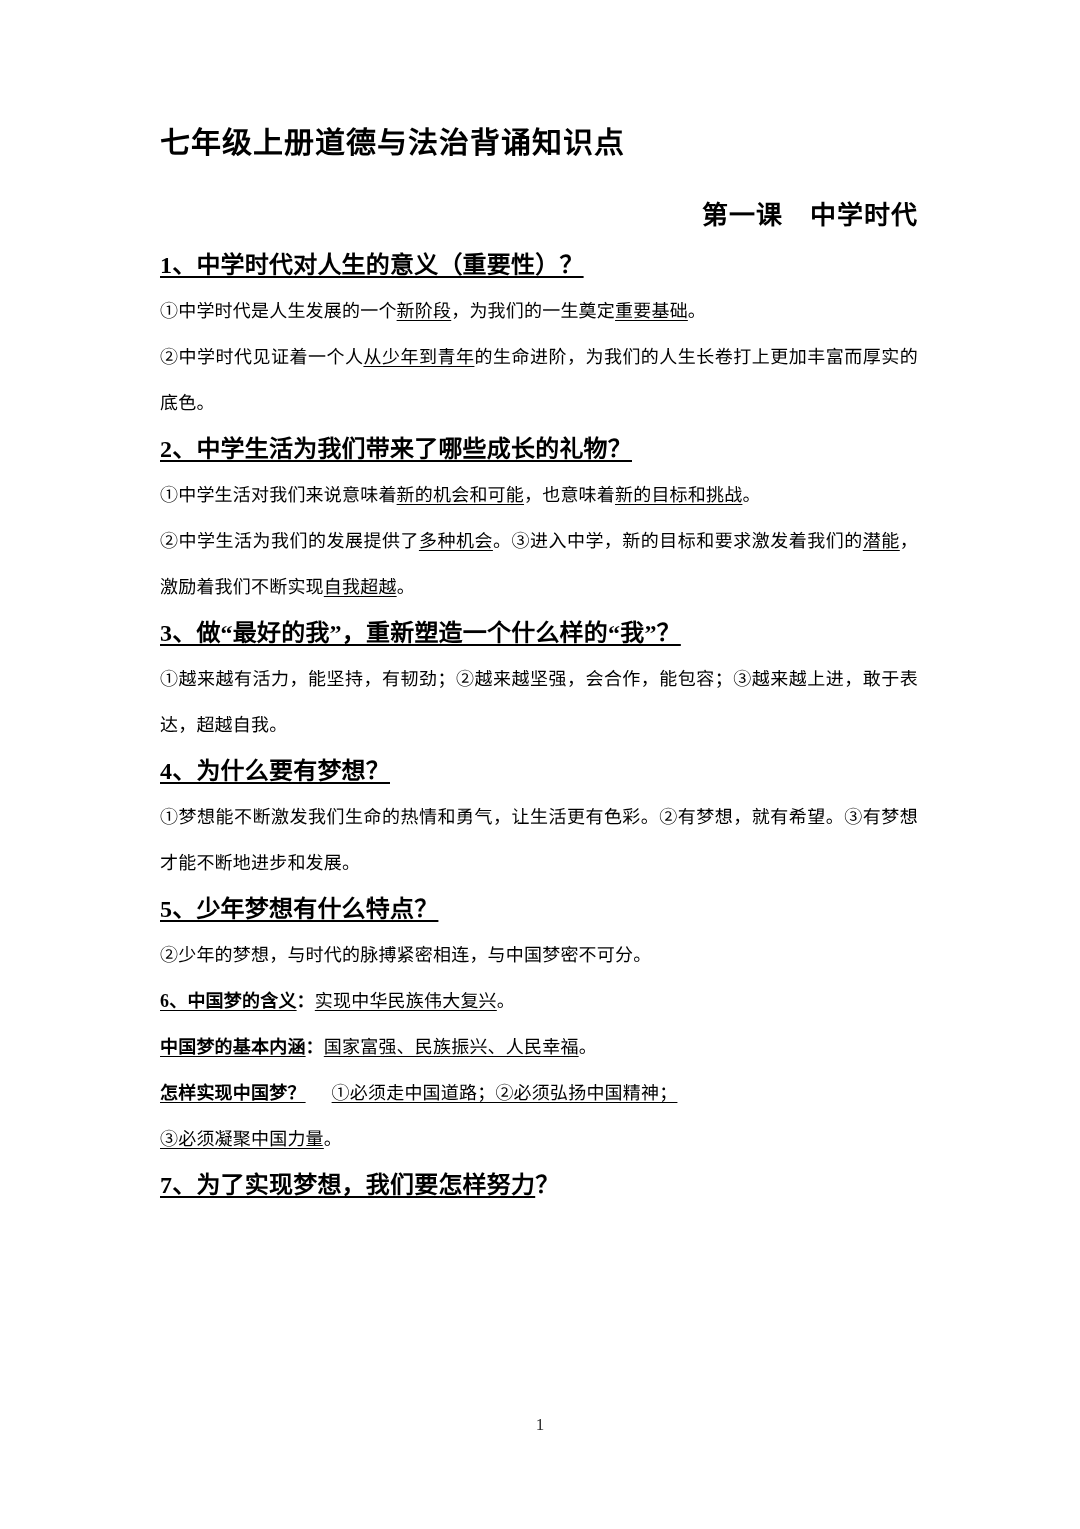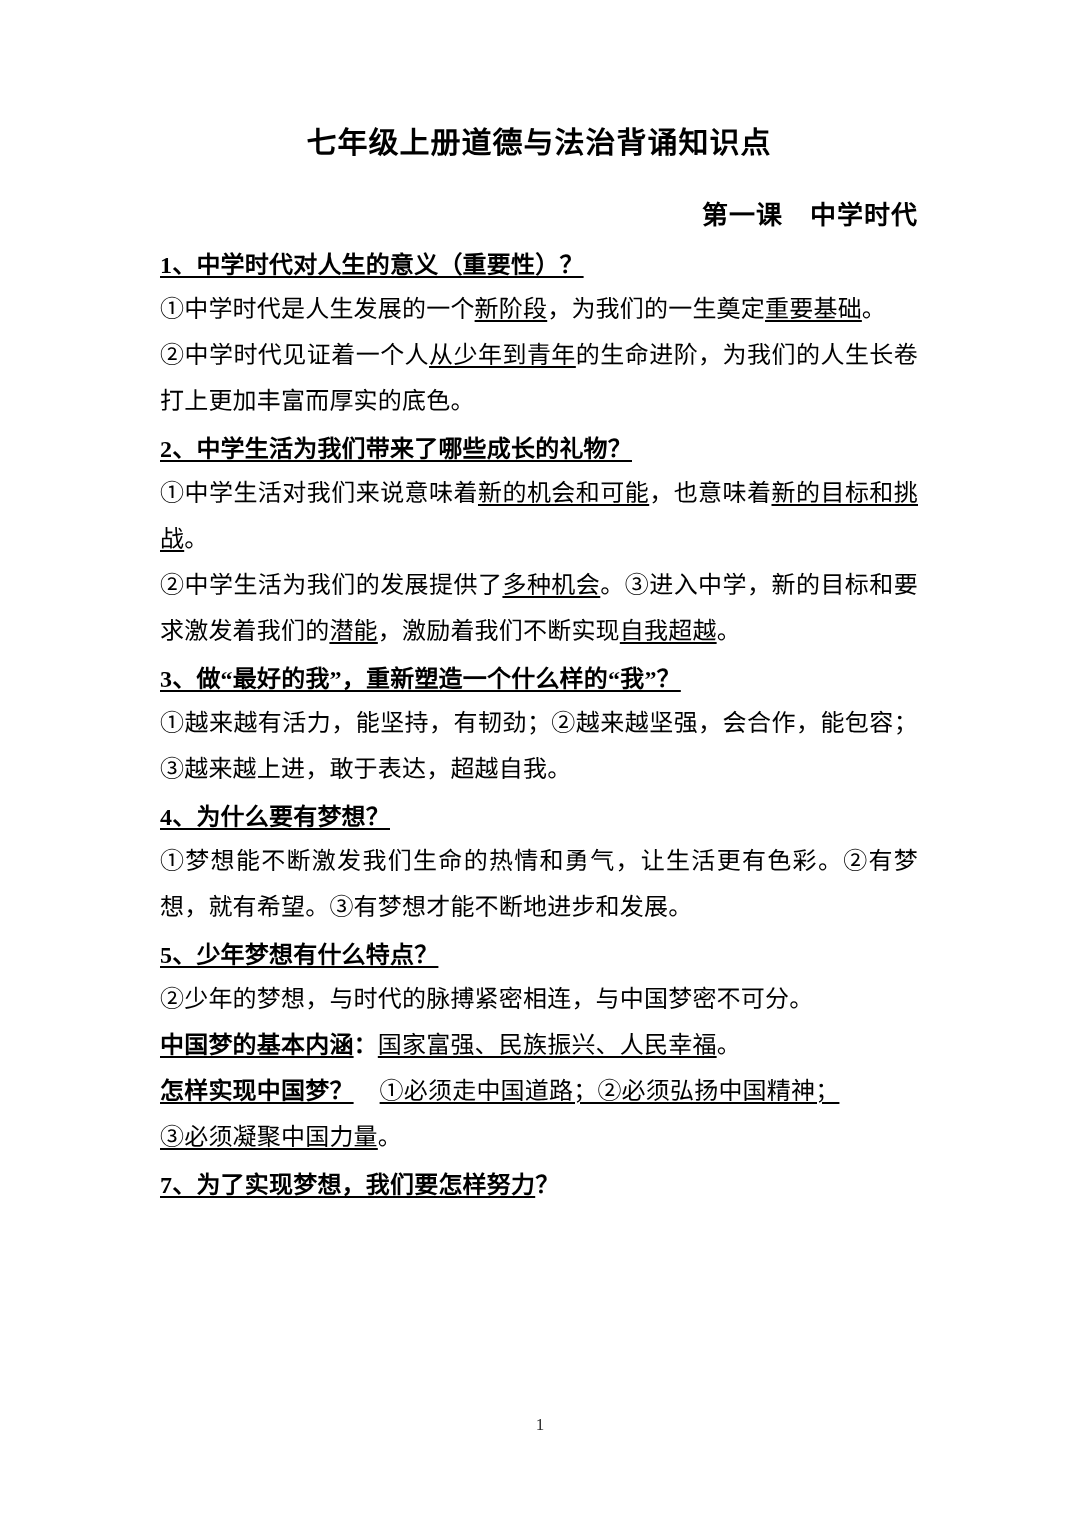--- a/index.html
+++ b/index.html
@@ -21,21 +21,20 @@
   }
   .content {
     position: absolute;
     left: 160px;
     top: 0;
     width: 758px;
   }
 
   
   .doc-title {
-    text-align: center;
     font-size: 30px;
     font-weight: bold;
     letter-spacing: 1px;
     margin: 0;
     padding-top: 124px;
     line-height: 1.25;
     white-space: pre;
   }
   .lesson-title {
     text-align: right;
@@ -61,28 +60,27 @@
     letter-spacing: 0.2px;
   }
   .q-head .u {
     text-decoration: underline;
     text-underline-offset: 3px;
   }
   .q-head .nou {
     text-decoration: none;
   }
   .a-text {
-    font-size: 24px;
+    font-size: 18px;
     font-weight: normal;
     line-height: 46px;
     margin: 0;
     text-align: justify;
     text-justify: inter-ideograph;
     letter-spacing: 0.2px;
-    font-family: Liberation Mono, monospace;
   }
   .a-text .u,
   .inline-head .u {
     text-decoration: underline;
     text-underline-offset: 3px;
   }
   .inline-head {
     font-weight: bold;
   }
   .gap {
@@ -129,20 +127,21 @@
         </div>
         <div class="qa-block">
           <p class="q-head"><span class="u">4、为什么要有梦想？</span></p>
           <p class="a-text"><span class="nou">①梦想能不断激发我们生命的热情和勇气，让生活更有色彩。②有梦想，就有希望。③有梦想才能不断地进步和发展。</span></p>
         </div>
         <div class="qa-block">
           <p class="q-head"><span class="u">5、少年梦想有什么特点？</span></p>
           <p class="a-text"><span class="nou">②少年的梦想，与时代的脉搏紧密相连，与中国梦密不可分。</span></p>
         </div>
         <div class="qa-block">
+          <p class="a-text inline-head" style="font-weight: normal;"><span class="u" style="font-weight: bold;">6、中国梦的含义</span><span class="nou" style="font-weight: bold;">：</span><span class="u">实现中华民族伟大复兴</span><span class="nou">。</span></p>
           <p class="a-text inline-head" style="font-weight: normal;"><span class="u" style="font-weight: bold;">中国梦的基本内涵</span><span class="nou" style="font-weight: bold;">：</span><span class="u">国家富强、民族振兴、人民幸福</span><span class="nou">。</span></p>
           <p class="a-text inline-head" style="font-weight: normal;"><span class="u" style="font-weight: bold;">怎样实现中国梦？</span><span class="gap"></span><span class="u">①必须走中国道路；②必须弘扬中国精神；</span></p>
           <p class="a-text inline-head" style="font-weight: normal;"><span class="u">③必须凝聚中国力量</span><span class="nou">。</span></p>
         </div>
         <div class="qa-block">
           <p class="q-head"><span class="u">7、为了实现梦想，我们要怎样努力</span><span class="nou">？</span></p>
         </div>
       </div>
 
   </div>

